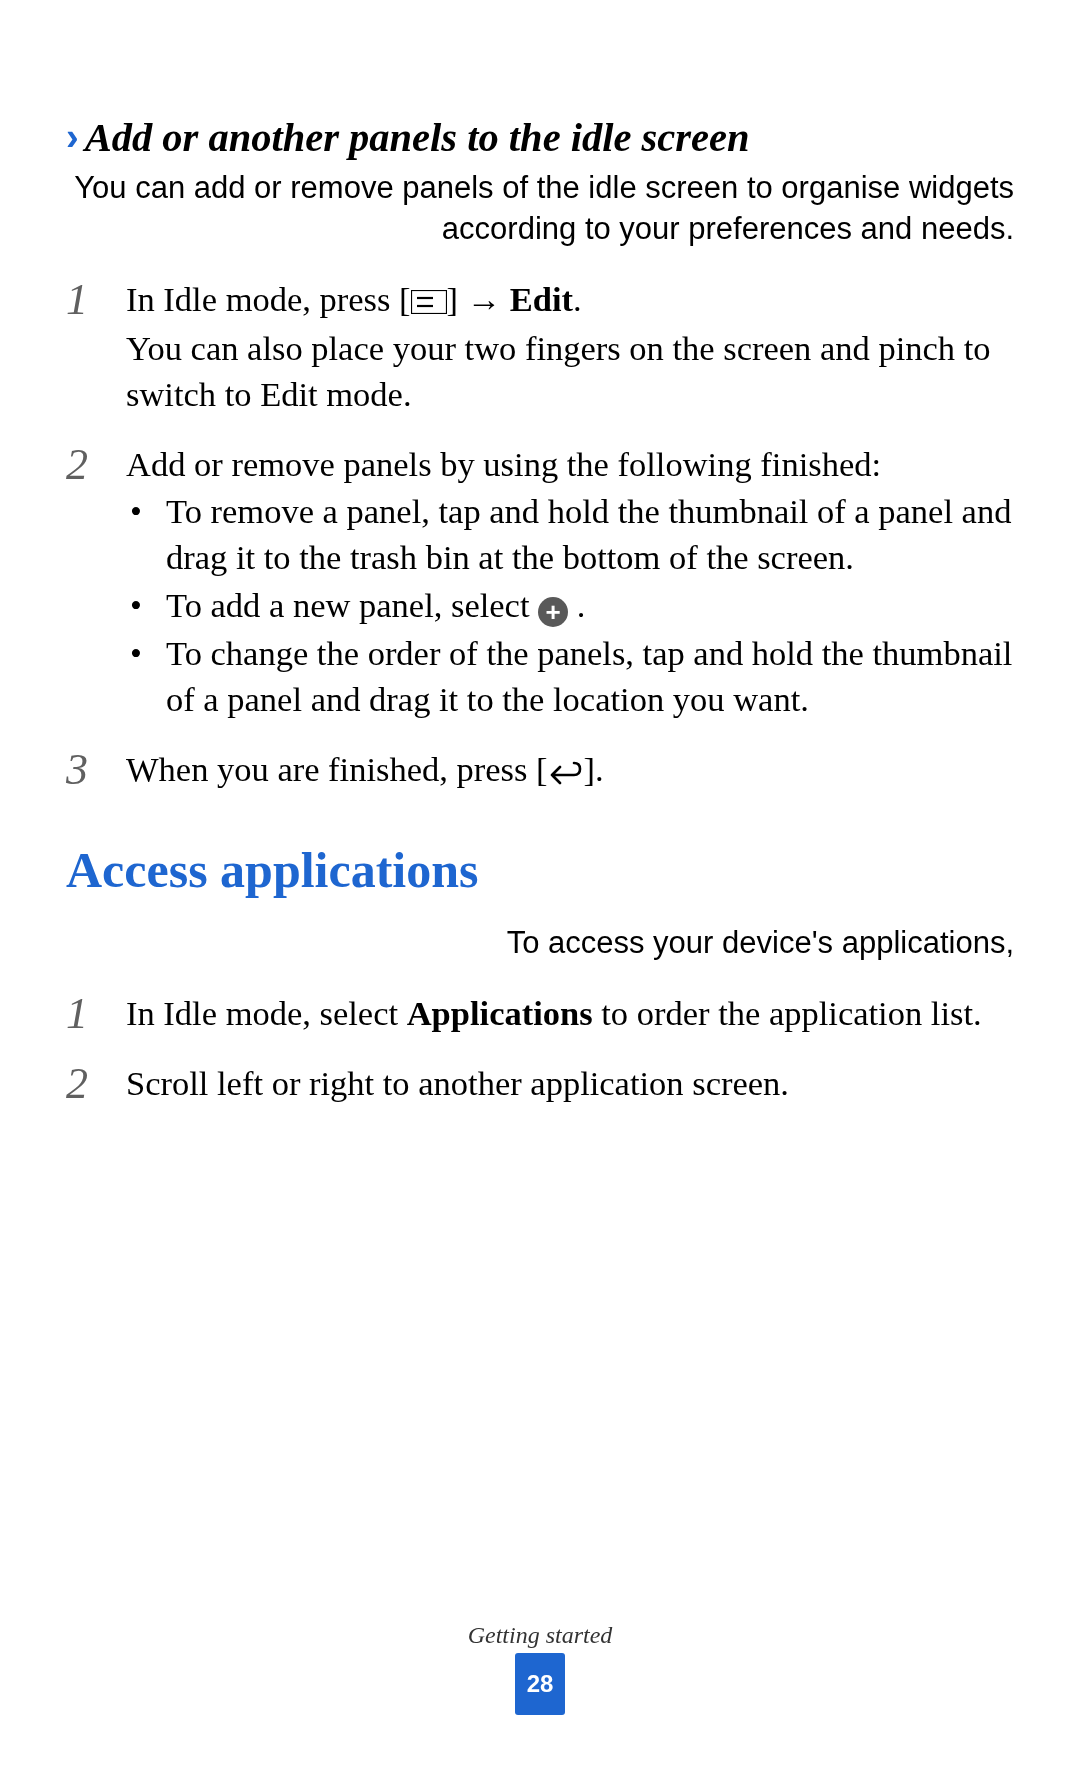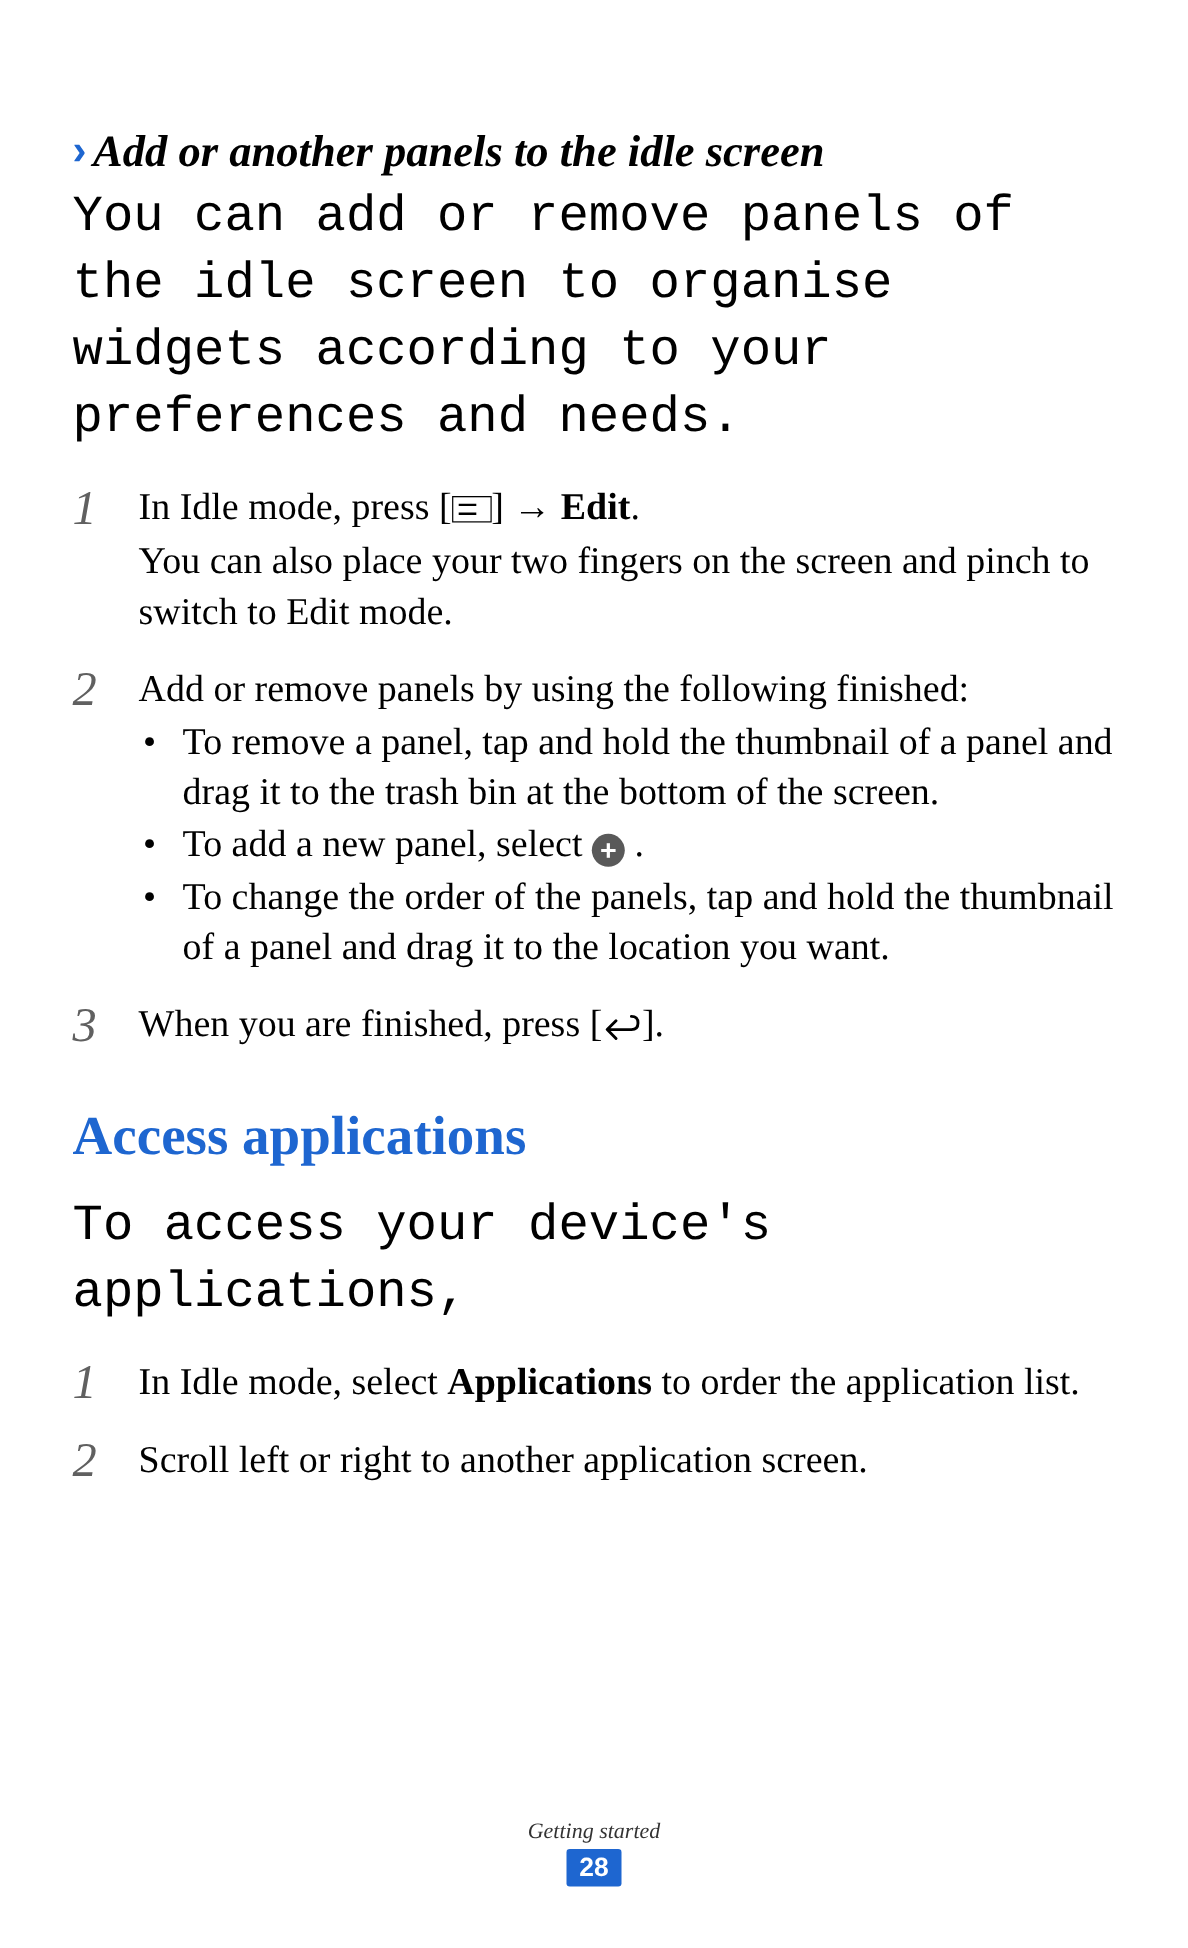--- a/index.html
+++ b/index.html
@@ -27,25 +27,26 @@
     }
     .chevron {
       color: #1e66d0;
       font-style: normal;
       font-weight: bold;
       font-size: 38px;
       margin-right: 6px;
       font-family: Arial, sans-serif;
     }
     .body-text {
-      font-family: Liberation Mono, monospace;
-      font-size: 46px;
+      font-family: Liberation Sans, sans-serif;
+      font-size: 31px;
       line-height: 1.33;
       color: #000;
       margin-bottom: 28px;
+      text-align: right;
     }
     .step-row {
       display: flex;
       align-items: flex-start;
       margin-bottom: 24px;
     }
     .step-number {
       font-family: Georgia, 'Times New Roman', serif;
       font-style: italic;
       font-size: 44px;
@@ -118,33 +119,33 @@
     .footer {
       position: absolute;
       left: 0;
       bottom: 56px;
       width: 100%;
       text-align: center;
     }
     .footer-text {
       font-family: Georgia, 'Times New Roman', serif;
       font-style: italic;
-      font-size: 20px;
+      font-size: 24px;
       color: #333;
       display: block;
       margin-bottom: 4px;
     }
     .page-number {
       display: inline-block;
       background: #1e66d0;
       color: #fff;
       font-family: Arial, sans-serif;
       font-weight: bold;
       font-size: 24px;
-      padding: 3px 12px;
+      padding: 17px 12px;
       border-radius: 3px;
     }
   </style>
 </head>
 <body>
 
 <div class="page">
 
   <div class="section-heading">
     <span class="chevron">›</span>

